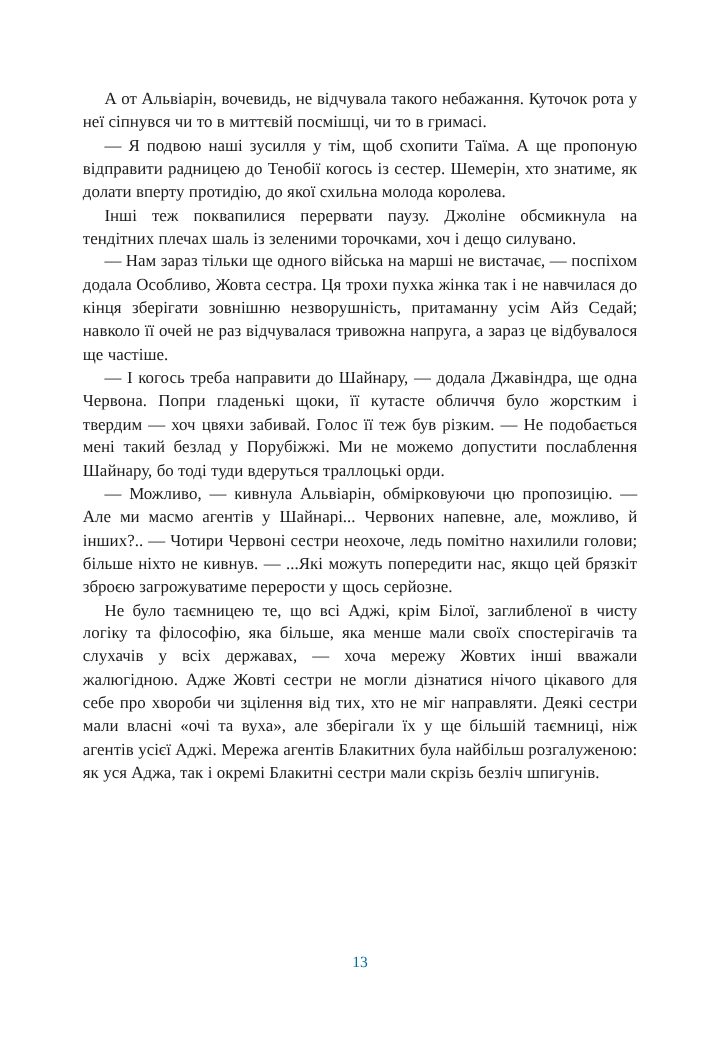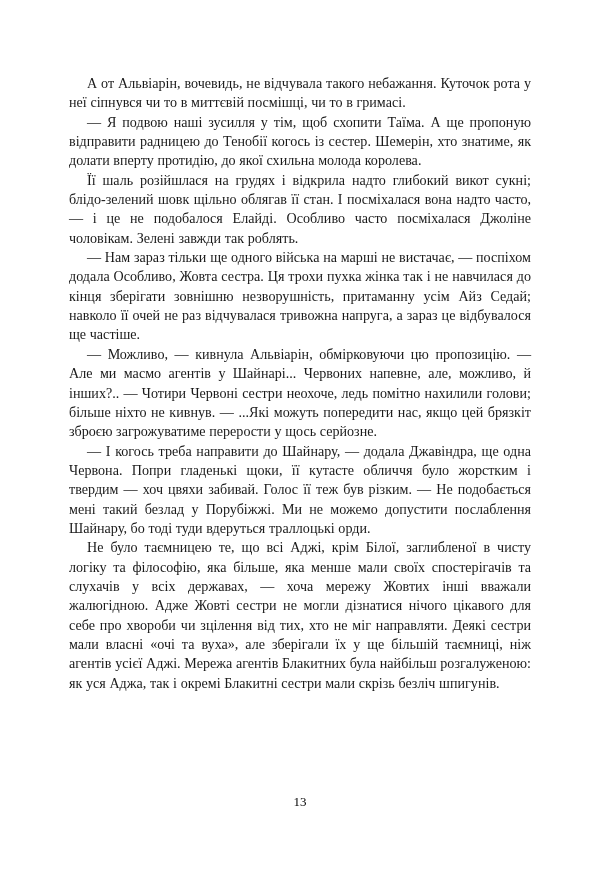--- a/index.html
+++ b/index.html
@@ -46,34 +46,34 @@
   }
 
   .page-number {
     position: absolute;
     left: 0;
     right: 0;
     top: 794px;
     text-align: center;
     font-size: 13px;
     line-height: 16px;
-    color: #000000;
+    color: #0369a1;
     font-family: "Liberation Serif", "DejaVu Serif", serif;
   }
 </style>
 </head>
 <body>
 
 <div class="page">
 
   <div class="text-block">
     <p class="para">А от Альвіарін, вочевидь, не відчувала такого небажання. Куточок рота у неї сіпнувся чи то в миттєвій посмішці, чи то в гримасі.</p>
     <p class="para">— Я подвою наші зусилля у тім, щоб схопити Таїма. А ще пропоную відправити радницею до Тенобії когось із сестер. Шемерін, хто знатиме, як долати вперту протидію, до якої схильна молода королева.</p>
-    <p class="para">Її шаль розійшлася на грудях і відкрила надто глибокий викот сукні; блідо-зелений шовк щільно облягав її стан. І посміхалася вона надто часто, — і це не подобалося Елайді. Особливо часто посміхалася Джоліне чоловікам. Зелені завжди так роблять.</p>
+    <p class="para">Інші теж поквапилися перервати паузу. Джоліне обсмикнула на тендітних плечах шаль із зеленими торочками, хоч і дещо силувано.</p>
     <p class="para">— Нам зараз тільки ще одного війська на марші не вистачає, — поспіхом додала Особливо, Жовта сестра. Ця трохи пухка жінка так і не навчилася до кінця зберігати зовнішню незворушність, притаманну усім Айз Седай; навколо її очей не раз відчувалася тривожна напруга, а зараз це відбувалося ще частіше.</p>
+    <p class="para">— І когось треба направити до Шайнару, — додала Джавіндра, ще одна Червона. Попри гладенькі щоки, її кутасте обличчя було жорстким і твердим — хоч цвяхи забивай. Голос її теж був різким. — Не подобається мені такий безлад у Порубіжжі. Ми не можемо допустити послаблення Шайнару, бо тоді туди вдеруться траллоцькі орди.</p>
     <p class="para">— Можливо, — кивнула Альвіарін, обмірковуючи цю пропозицію. — Але ми масмо агентів у Шайнарі... Червоних напевне, але, можливо, й інших?.. — Чотири Червоні сестри неохоче, ледь помітно нахилили голови; більше ніхто не кивнув. — ...Які можуть попередити нас, якщо цей брязкіт зброєю загрожуватиме перерости у щось серйозне.</p>
-    <p class="para">— І когось треба направити до Шайнару, — додала Джавіндра, ще одна Червона. Попри гладенькі щоки, її кутасте обличчя було жорстким і твердим — хоч цвяхи забивай. Голос її теж був різким. — Не подобається мені такий безлад у Порубіжжі. Ми не можемо допустити послаблення Шайнару, бо тоді туди вдеруться траллоцькі орди.</p>
     <p class="para">Не було таємницею те, що всі Аджі, крім Білої, заглибленої в чисту логіку та філософію, яка більше, яка менше мали своїх спостерігачів та слухачів у всіх державах, — хоча мережу Жовтих інші вважали жалюгідною. Адже Жовті сестри не могли дізнатися нічого цікавого для себе про хвороби чи зцілення від тих, хто не міг направляти. Деякі сестри мали власні «очі та вуха», але зберігали їх у ще більшій таємниці, ніж агентів усієї Аджі. Мережа агентів Блакитних була найбільш розгалуженою: як уся Аджа, так і окремі Блакитні сестри мали скрізь безліч шпигунів.</p>
   </div>
 
   <div class="page-number">13</div>
 
 </div>
 
 </body></html>

